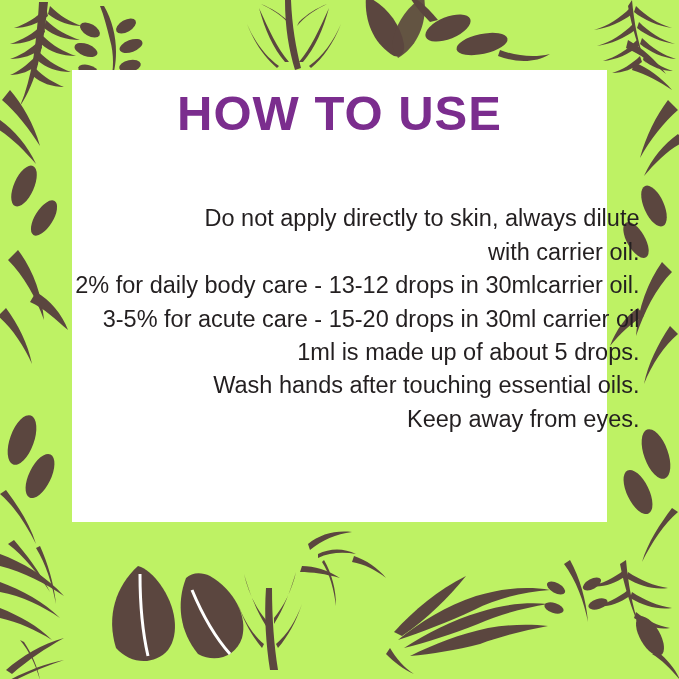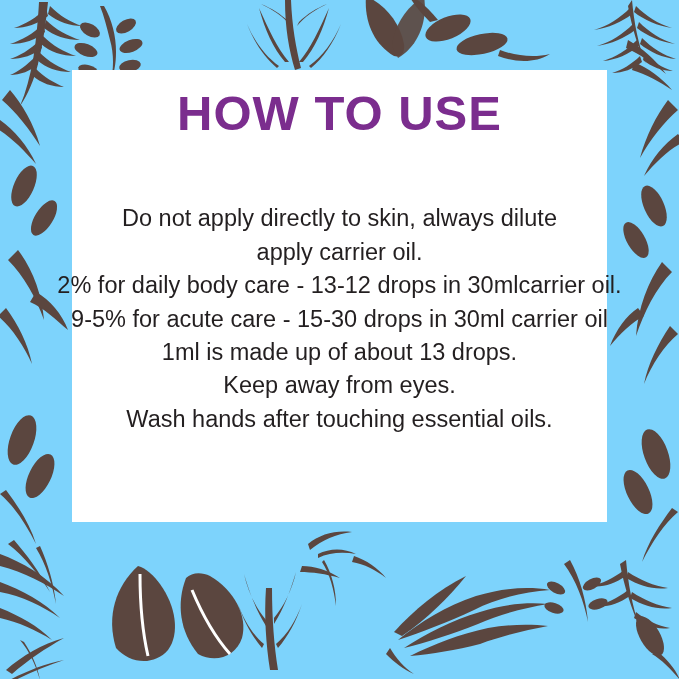--- a/index.html
+++ b/index.html
@@ -10,21 +10,21 @@
     width: 679px;
     height: 679px;
     background: #ffffff;
     font-family: "Liberation Sans", sans-serif;
     overflow: hidden;
   }
   .card {
     position: relative;
     width: 679px;
     height: 679px;
-    background: #7dd3fc;
+    background: #bef264;
     overflow: hidden;
   }
 
   
   .border-layer {
     position: absolute;
     left: 0;
     top: 0;
     width: 679px;
     height: 679px;
@@ -66,20 +66,21 @@
     width: 600px;
     text-align: center;
     color: #231f20;
     font-size: 23.5px;
     line-height: 1.42;
     font-family: "Liberation Sans", sans-serif;
   }
   .body-text .line {
     display: block;
     white-space: nowrap;
+    text-align: right;
   }
 </style>
 </head>
 <body>
 
 <div class="card">
 
   <svg class="border-layer" viewBox="0 0 679 679" aria-hidden="true">
     <g fill="#5b463f">
 
@@ -249,21 +250,21 @@
     </g>
   </svg>
 
   <div class="inner-panel"></div>
 
   <div class="content">
     <div class="title">HOW TO USE</div>
 
     <div class="body-text">
       <span class="line">Do not apply directly to skin, always dilute</span>
-      <span class="line">apply carrier oil.</span>
+      <span class="line">with carrier oil.</span>
       <span class="line">2% for daily body care -  13-12 drops in 30mlcarrier oil.</span>
-      <span class="line">9-5% for acute care - 15-30 drops in 30ml carrier oil</span>
-      <span class="line">1ml is made up of about 13 drops.</span>
+      <span class="line">3-5% for acute care - 15-20 drops in 30ml carrier oil</span>
+      <span class="line">1ml is made up of about 5 drops.</span>
+      <span class="line">Wash hands after touching essential oils.</span>
       <span class="line">Keep away from eyes.</span>
-      <span class="line">Wash hands after touching essential oils.</span>
     </div>
   </div>
 </div>
 
 </body></html>

